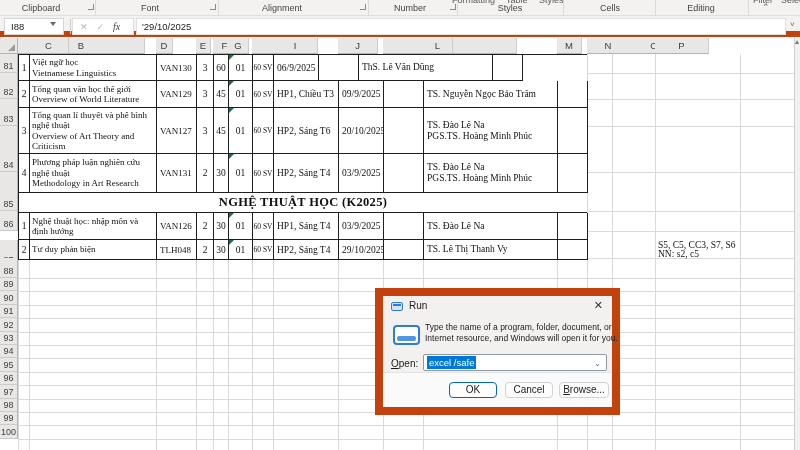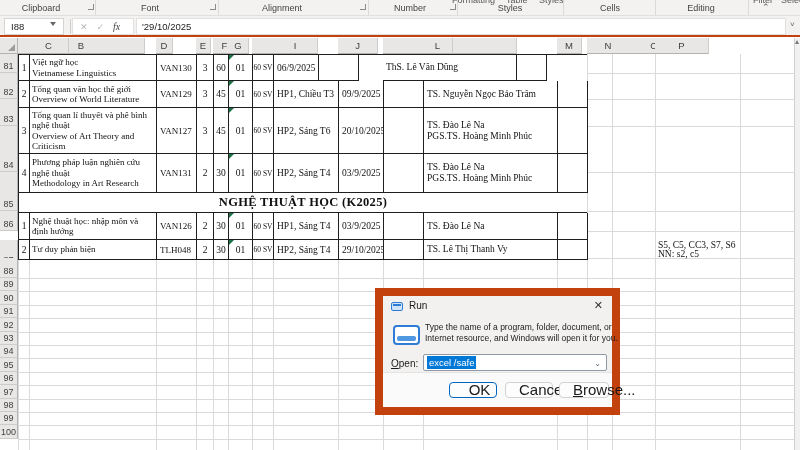--- a/index.html
+++ b/index.html
@@ -13,21 +13,21 @@
   .rib-label { position:absolute; top:3px; transform:translateX(-50%);
                font-size:9px; color:#444; white-space:nowrap; }
   .rib-frag { position:absolute; top:-5px; font-size:9px; color:#5a5a5a; white-space:nowrap; }
   .rib-sep { position:absolute; top:0; width:1px; height:15px; background:#dcdad8; }
   .rib-launcher { position:absolute; top:4px; width:6px; height:6px;
                   border-right:1px solid #8a8a8a; border-bottom:1px solid #8a8a8a; }
   #rib-collapse { position:absolute; left:762px; top:2px; font-size:9px; color:#555; }
 
   
   #fbar { position:absolute; left:0; top:16px; width:800px; height:21px;
-          background:#f3f2f1; border-bottom:2px solid #c2410c; }
+          background:#f3f2f1; border-bottom:6px solid #c2410c; }
   #namebox { position:absolute; left:4px; top:2px; width:60px; height:17px; background:#fff;
              border:1px solid #d6d4d2; font-size:9.5px; color:#222; line-height:15px; padding-left:6px; }
   #namebox-dd { position:absolute; left:50px; top:6px; width:0; height:0;
                 border-left:3px solid transparent; border-right:3px solid transparent;
                 border-top:4px solid #666; }
   #fbar-sep { position:absolute; left:70px; top:3px; width:1px; height:15px; background:#cfcdcb; }
   #fx-area { position:absolute; left:72px; top:2px; width:62px; height:17px; background:#fff;
              border:1px solid #e2e0de; display:flex; align-items:center; gap:9px; padding-left:7px; }
   .fx-dis { color:#b9b7b5; font-size:9px; }
   #fx-glyph { color:#444; font-size:10px; font-style:italic; font-family:"Liberation Serif",serif; }
@@ -98,21 +98,21 @@
               line-height:1.32; color:#1b1b1b; }
   #run-open-label { position:absolute; left:8px; top:62px; font-size:10px; color:#1b1b1b; }
   #run-open-label::first-letter { text-decoration:underline; }
   #run-combo { position:absolute; left:40px; top:58px; width:184px; height:17px; background:#fff;
                border:1px solid #8f9aa6; border-radius:2px; display:flex; align-items:center; padding-left:3px; }
   #run-input-sel { background:#0078d7; color:#fff; font-size:9.5px; padding:1px 2px; }
   #run-combo-dd { position:absolute; right:5px; top:4px; font-size:8px; color:#5f6f7f; }
   #run-footer { position:absolute; left:0; bottom:0; width:100%; height:35px; background:#fafafa;
                 border-top:1px solid #e3e3e3; }
   .run-btn { position:absolute; top:9px; height:16px; background:#fdfdfd; border:1px solid #d2d2d2;
-             border-radius:4px; font-size:15px; color:#1a1a1a; text-align:center; line-height:14px;padding-left:13px; }
+             border-radius:4px; font-size:10px; color:#1a1a1a; text-align:center; line-height:14px; }
   #btn-ok { left:66px; width:48px; border-color:#0067c0; }
   #btn-cancel { left:122px; width:48px; }
   #btn-browse { left:176px; width:50px; }
   #btn-browse::first-letter { text-decoration:underline; }
 </style>
 </head>
 <body>
 
 <div id="app">
 
@@ -238,21 +238,21 @@
           <div class="tcell c-center c-num" style="width: 11px; flex: 0 0 11px;">1</div>
           <div class="tcell c-name" style="width: 127px; flex: 0 0 127px;">Việt ngữ học
 Vietnamese Linguistics</div>
           <div class="tcell c-left c-code" style="width: 40px; flex: 0 0 40px;">VAN130</div>
           <div class="tcell c-center c-num" style="width: 17px; flex: 0 0 17px;">3</div>
           <div class="tcell c-center c-num" style="width: 15px; flex: 0 0 15px;">60</div>
           <div class="tcell c-center c-num" style="width: 24px; flex: 0 0 24px;">01<span class="tri"></span></div>
           <div class="tcell c-center c-size" style="width: 21px; flex: 0 0 21px;">60 SV</div>
           <div class="tcell c-left c-date" style="width: 45px; flex: 0 0 45px;">06/9/2025</div>
           <div class="tcell c-center" style="width: 40px; flex: 0 0 40px;"></div>
-          <div class="tcell c-left c-instr" style="width: 134px; flex: 0 0 134px; margin-left: 24px;">ThS. Lê Văn Dũng</div>
+          <div class="tcell c-left c-instr" style="width: 134px; flex: 0 0 134px;">ThS. Lê Văn Dũng</div>
           <div class="tcell c-center" style="width: 30px; flex: 0 0 30px;"></div>
         </div>
         <div class="trow" style="height: 27px;">
           <div class="tcell c-center c-num" style="width: 11px; flex: 0 0 11px;">2</div>
           <div class="tcell c-name" style="width: 127px; flex: 0 0 127px;">Tổng quan văn học thế giới
 Overview of World Literature</div>
           <div class="tcell c-left c-code" style="width: 40px; flex: 0 0 40px;">VAN129</div>
           <div class="tcell c-center c-num" style="width: 17px; flex: 0 0 17px;">3</div>
           <div class="tcell c-center c-num" style="width: 15px; flex: 0 0 15px;">45</div>
           <div class="tcell c-center c-num" style="width: 24px; flex: 0 0 24px;">01<span class="tri"></span></div>

